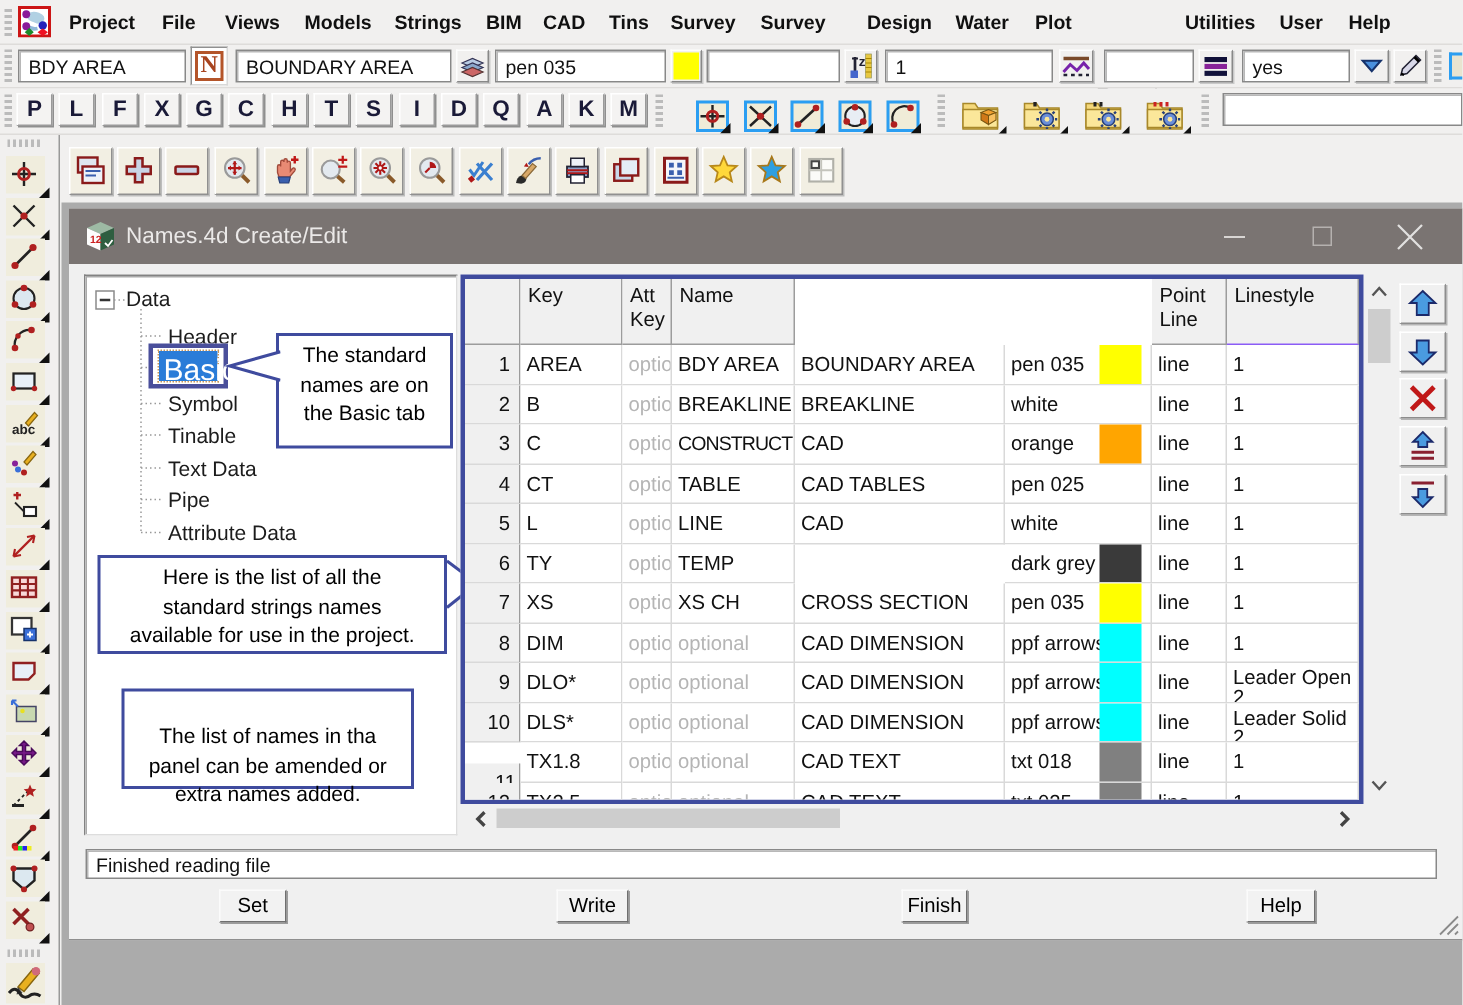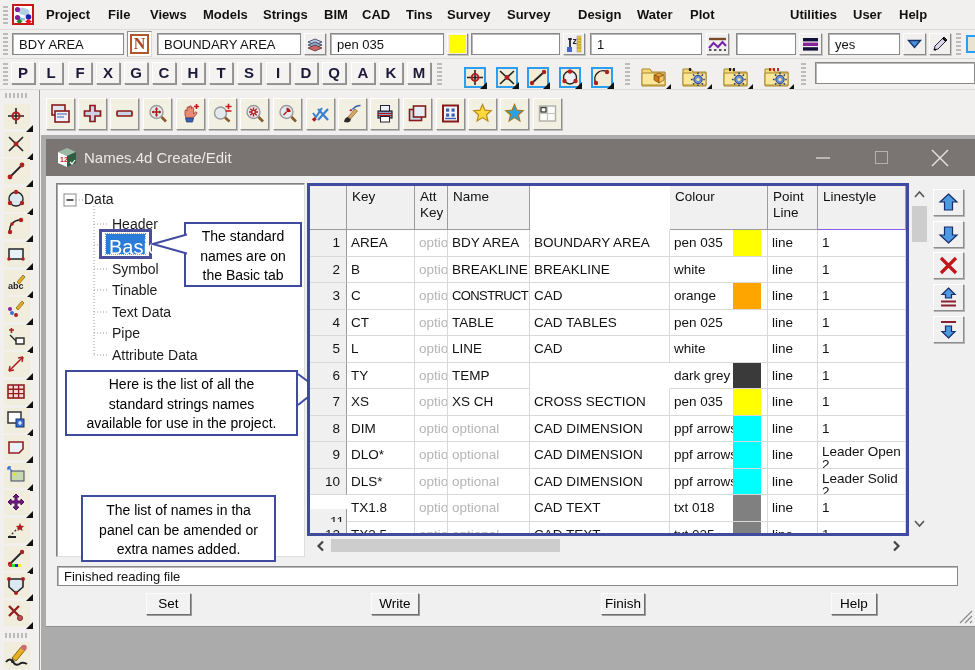--- a/index.html
+++ b/index.html
@@ -479,35 +479,34 @@
 <span class="treetext" style="left:55px;top:77px;">Symbol</span>
 <span class="treetext" style="left:55px;top:98px;">Tinable</span>
 <span class="treetext" style="left:55px;top:120px;">Text Data</span>
 <span class="treetext" style="left:55px;top:141px;">Pipe</span>
 <span class="treetext" style="left:55px;top:163px;">Attribute Data</span>
 <div class="abs" style="left:42px;top:45px;width:53px;height:30px;border:3px solid #4a4f9b;background:#fff;"></div>
 <div class="abs" style="left:49px;top:50px;width:39px;height:20px;background:#2a7cd8;outline:1px dotted #c8965a;">
         <span style="position:absolute;left:3px;top:2px;font-size:20px;color:#fff;">Basic</span>
       </div>
 </div>
-<div class="callout" style="left:138px;top:83px;width:118px;height:65px;font-size:14px;line-height:19.5px;padding-top:3px;">The standard<br>names are on<br>the Basic tab</div>
+<div class="callout" style="left:138px;top:83px;width:118px;height:77px;font-size:14px;line-height:19.5px;padding-top:3px;">The standard<br>names are on<br>the Basic tab</div>
 <svg class="abs" style="left:104px;top:94px;" width="37" height="22" viewBox="0 0 37 22">
       <path d="M37 1.5 L3 11 L37 20.5" fill="#fff" stroke="#3f4b9e" stroke-width="2"></path>
     </svg>
 <div class="callout" style="left:19px;top:231px;width:233px;height:66px;font-size:14px;line-height:19.5px;padding-top:3px;">Here is the list of all the<br>standard strings names<br>available for use in the project.</div>
 <svg class="abs" style="left:250px;top:233px;" width="24" height="35" viewBox="0 0 24 35">
       <path d="M2 2 L22 17 L2 33" fill="#fff" stroke="#3f4b9e" stroke-width="2"></path>
     </svg>
-<div class="callout" style="left:35px;top:356px;width:195px;height:67px;font-size:14px;line-height:19.5px;padding-top:4px;">The list of names in tha<br>panel can be amended or<br>extra names added.</div>
+<div class="callout" style="left:35px;top:320px;width:195px;height:67px;font-size:14px;line-height:19.5px;padding-top:20px;">The list of names in tha<br>panel can be amended or<br>extra names added.</div>
 <div class="abs" style="left:261px;top:44px;width:602px;height:353px;border:3px solid #3f4b9e;background:#fff;overflow:hidden;">
 <div class="th" style="left:0px;top:0;width:37px;height:44px;border-bottom:1px solid #9c9c9c;"></div>
 <div class="th" style="left:37px;top:0;width:68px;height:44px;border-bottom:1px solid #9c9c9c;">Key</div>
 <div class="th" style="left:105px;top:0;width:33px;height:44px;border-bottom:1px solid #9c9c9c;">Att<br>Key</div>
 <div class="th" style="left:138px;top:0;width:82px;height:44px;border-bottom:1px solid #9c9c9c;">Name</div>
-<div class="th" style="left:360px;top:0;width:98px;height:44px;border-bottom:1px solid #9c9c9c;">Colour</div>
 <div class="th" style="left:458px;top:0;width:50px;height:44px;border-bottom:1px solid #9c9c9c;">Point<br>Line</div>
 <div class="th" style="left:508px;top:0;width:88px;height:44px;border-bottom:1px solid #8b5cf6;">Linestyle</div>
 <div class="rn" style="left:0;top:44.0px;width:37px;height:26.5px;">1</div>
 <div class="td" style="left:37px;top:44.0px;width:68px;height:26.5px;">AREA</div>
 <div class="td gray" style="left:105px;top:44.0px;width:33px;height:26.5px;">optional</div>
 <div class="td" style="left:138px;top:44.0px;width:82px;height:26.5px;">BDY AREA</div>
 <div class="td" style="left:220px;top:44.0px;width:140px;height:26.5px;">BOUNDARY AREA</div>
 <div class="td" style="left:360px;top:44.0px;width:98px;height:26.5px;">pen 035</div>
 <div class="abs" style="left:423px;top:44.0px;width:28px;height:25.5px;background:#ffff00;"></div>
 <div class="td" style="left:458px;top:44.0px;width:50px;height:26.5px;">line</div>

